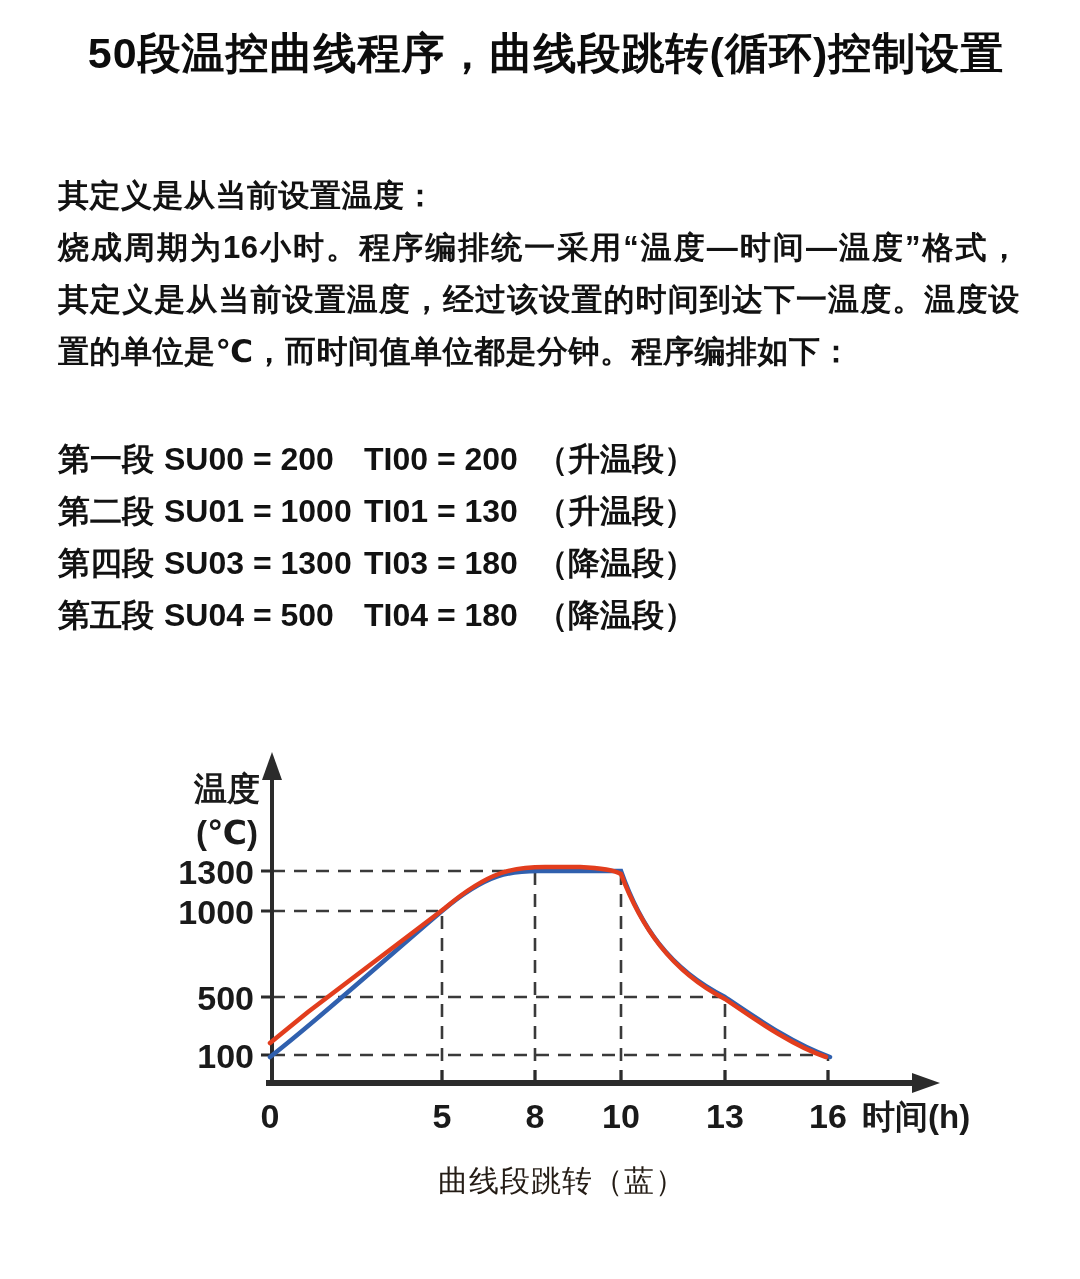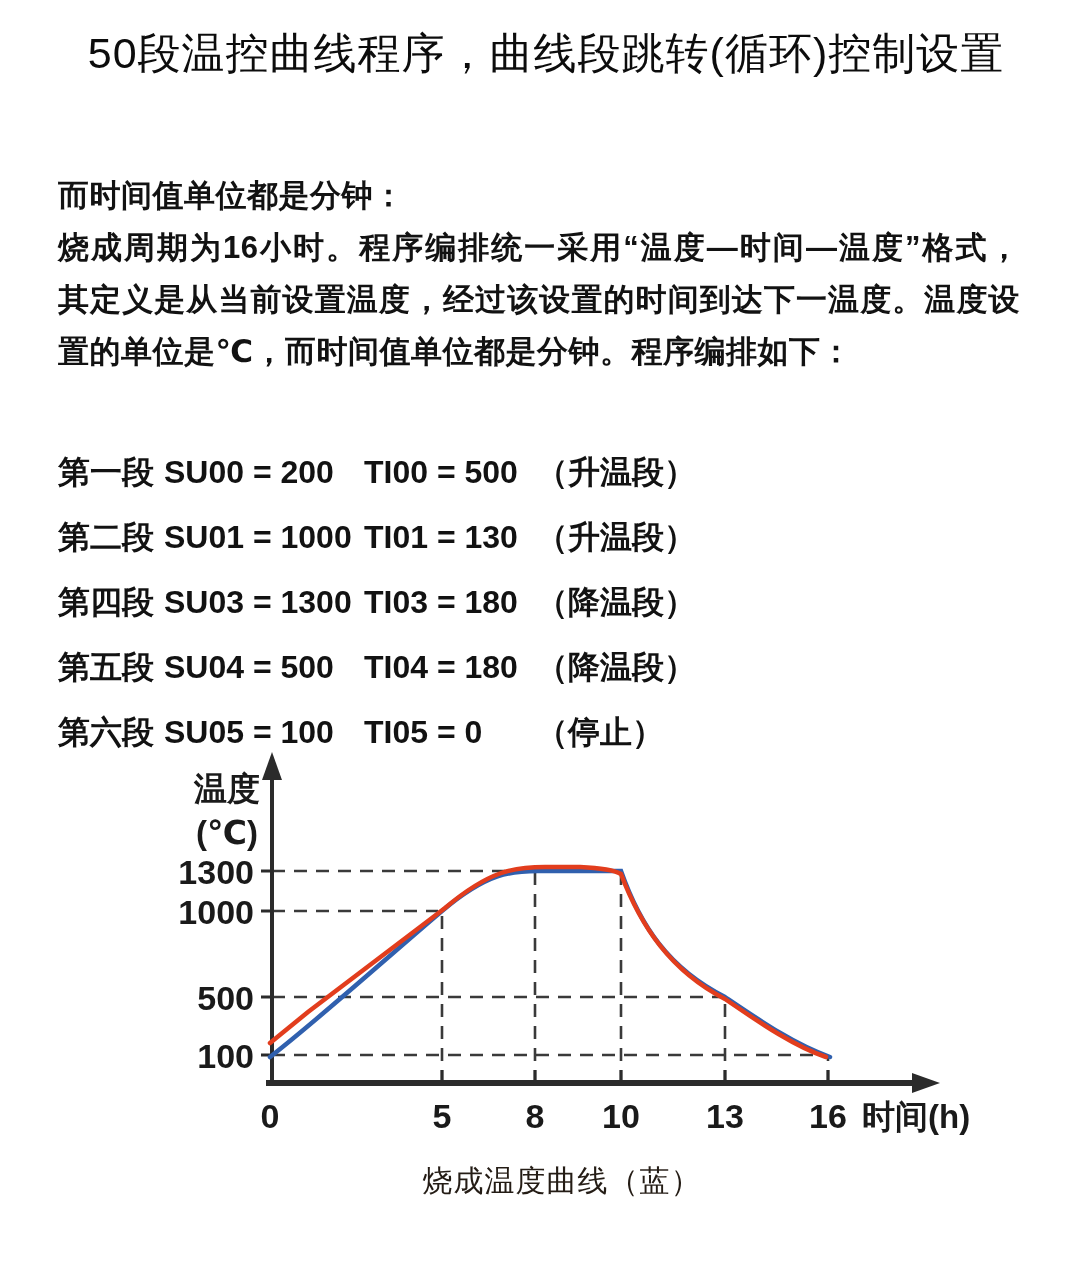--- a/index.html
+++ b/index.html
@@ -2,33 +2,33 @@
 <html><head>
 <meta charset="utf-8">
 <style>
   html,body{margin:0;padding:0;background:#ffffff;}
   .page{
     position:relative;width:1080px;height:1279px;background:#ffffff;
     font-family:"Liberation Sans","DejaVu Sans",sans-serif;color:#141414;overflow:hidden;
   }
   .title{
     position:absolute;top:16px;left:12px;right:0;text-align:center;
-    font-size:43px;font-weight:400;line-height:74px;color:#0c0c0c;letter-spacing:1px;
+    font-size:43px;font-weight:700;line-height:74px;color:#0c0c0c;letter-spacing:1px;
   }
   .intro{
     position:absolute;top:170px;left:58px;width:962px;
     font-size:31px;font-weight:600;line-height:52px;color:#121212;letter-spacing:0.5px;
   }
   .intro .fill{text-align:justify;text-align-last:justify;}
   .intro .indent{padding-left:62px;}
   .segments{
     position:absolute;top:433px;left:58px;width:980px;
     font-size:32px;font-weight:600;line-height:52px;color:#121212;white-space:nowrap;
   }
-  .seg-row span{display:inline-block;margin-top:13px;}
+  .seg-row span{display:inline-block;}
   .seg-name{width:106px;}
   .seg-su{width:200px;}
   .seg-ti{width:172px;}
   .chart{position:absolute;top:740px;left:0;}
   .chart text{font-weight:600;fill:#1a1a1a;}
   .axis-num{font-size:34px;}
   .axis-title{font-size:33px;}
   .legend{
     position:absolute;top:1156px;left:0;right:0;padding-left:44px;text-align:center;
     font-size:30px;font-weight:500;line-height:50px;color:#241c15;letter-spacing:1px;
@@ -37,41 +37,38 @@
 </head>
 <body>
 
 <div class="page">
 
   <div class="title">
     <div>50段温控曲线程序，曲线段跳转(循环)控制设置</div>
   </div>
 
   <div class="intro">
-    <div>而时间值单位都是分钟：</div>
+    <div>其定义是从当前设置温度：</div>
     <div class="fill">烧成周期为16小时。程序编排统一采用“温度—时间—温度”格式，</div>
     <div class="fill">其定义是从当前设置温度，经过该设置的时间到达下一温度。温度设</div>
     <div>置的单位是℃，而时间值单位都是分钟。程序编排如下：</div>
   </div>
 
   <div class="segments">
     <div class="seg-row">
-      <span class="seg-name">第一段</span><span class="seg-su">SU00 = 200</span><span class="seg-ti">TI00 = 500</span><span class="seg-note">（升温段）</span>
+      <span class="seg-name">第一段</span><span class="seg-su">SU00 = 200</span><span class="seg-ti">TI00 = 200</span><span class="seg-note">（升温段）</span>
     </div>
     <div class="seg-row">
       <span class="seg-name">第二段</span><span class="seg-su">SU01 = 1000</span><span class="seg-ti">TI01 = 130</span><span class="seg-note">（升温段）</span>
     </div>
     <div class="seg-row">
       <span class="seg-name">第四段</span><span class="seg-su">SU03 = 1300</span><span class="seg-ti">TI03 = 180</span><span class="seg-note">（降温段）</span>
     </div>
     <div class="seg-row">
       <span class="seg-name">第五段</span><span class="seg-su">SU04 = 500</span><span class="seg-ti">TI04 = 180</span><span class="seg-note">（降温段）</span>
-    </div>
-    <div class="seg-row">
-      <span class="seg-name">第六段</span><span class="seg-su">SU05 = 100</span><span class="seg-ti">TI05 = 0</span><span class="seg-note">（停止）</span>
     </div>
   </div>
 
   <svg class="chart" width="1080" height="400" viewBox="0 0 1080 400" aria-hidden="true">
 
     <g stroke="#3a3a3a" stroke-width="2.6" stroke-dasharray="13 9" fill="none">
       <path d="M272,131 H526"></path>
       <path d="M272,171 H438"></path>
       <path d="M272,257 H722"></path>
       <path d="M272,315 H824"></path>
@@ -117,16 +114,16 @@
     <text x="442" y="388" text-anchor="middle" class="axis-num">5</text>
     <text x="535" y="388" text-anchor="middle" class="axis-num">8</text>
     <text x="621" y="388" text-anchor="middle" class="axis-num">10</text>
     <text x="725" y="388" text-anchor="middle" class="axis-num">13</text>
     <text x="828" y="388" text-anchor="middle" class="axis-num">16</text>
 
     <text x="862" y="388" text-anchor="start" class="axis-title">时间(h)</text>
   </svg>
 
   <div class="legend">
-    <div>烧成温度曲线（蓝）</div>
+    <div>曲线段跳转（蓝）</div>
   </div>
 
 </div>
 
 </body></html>

